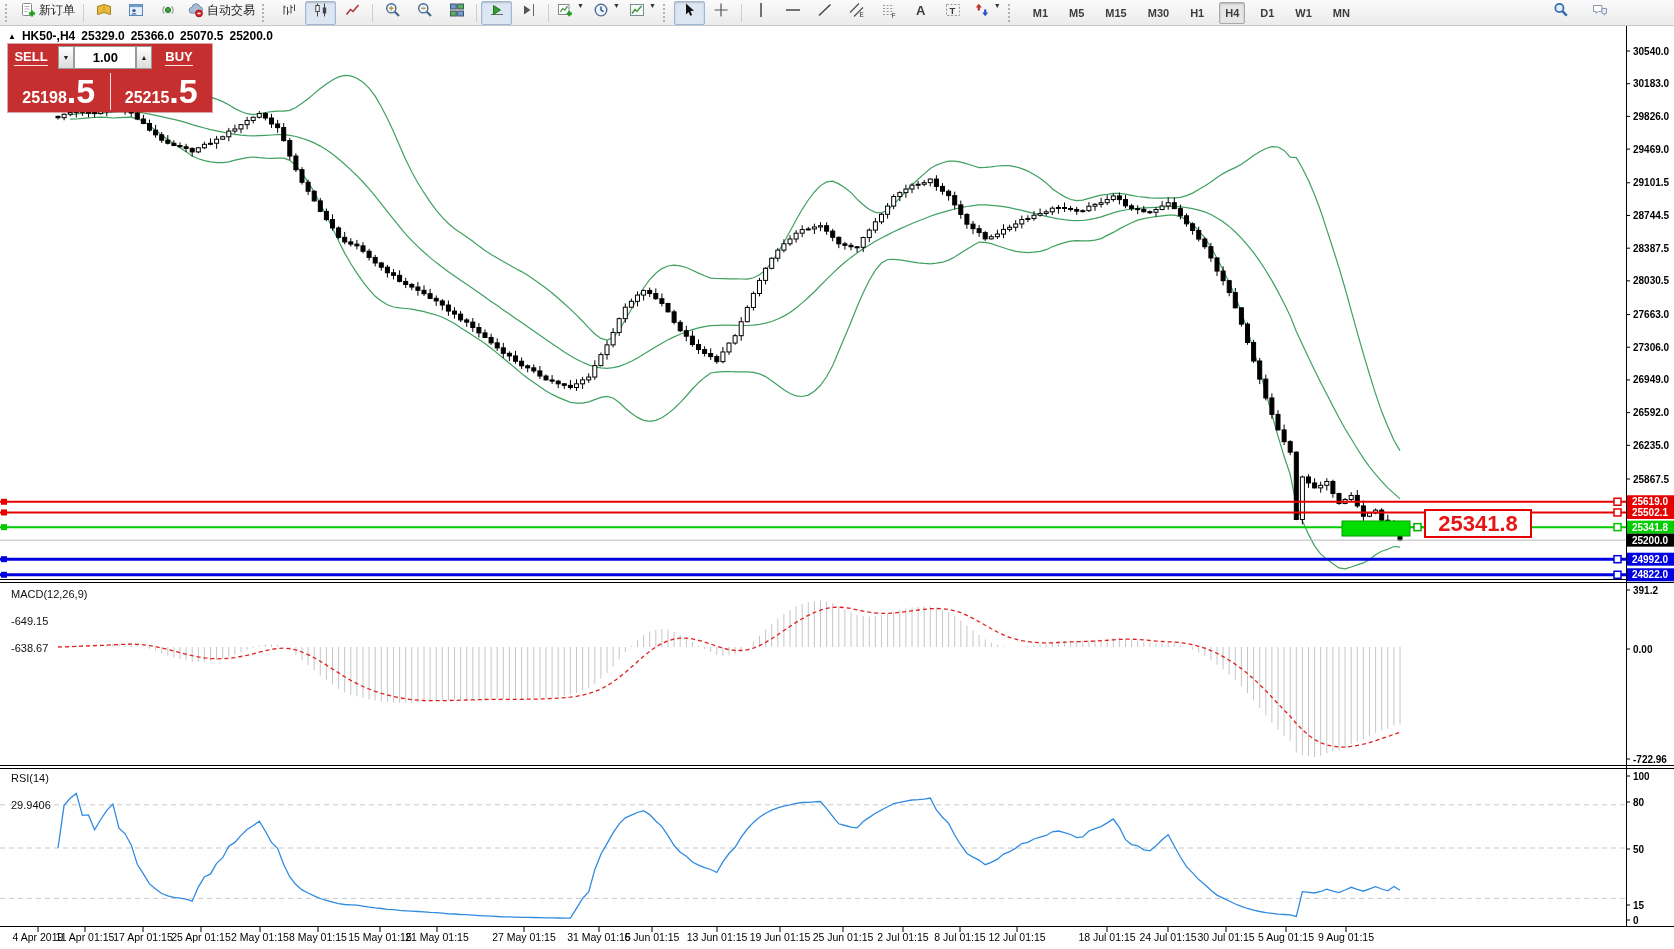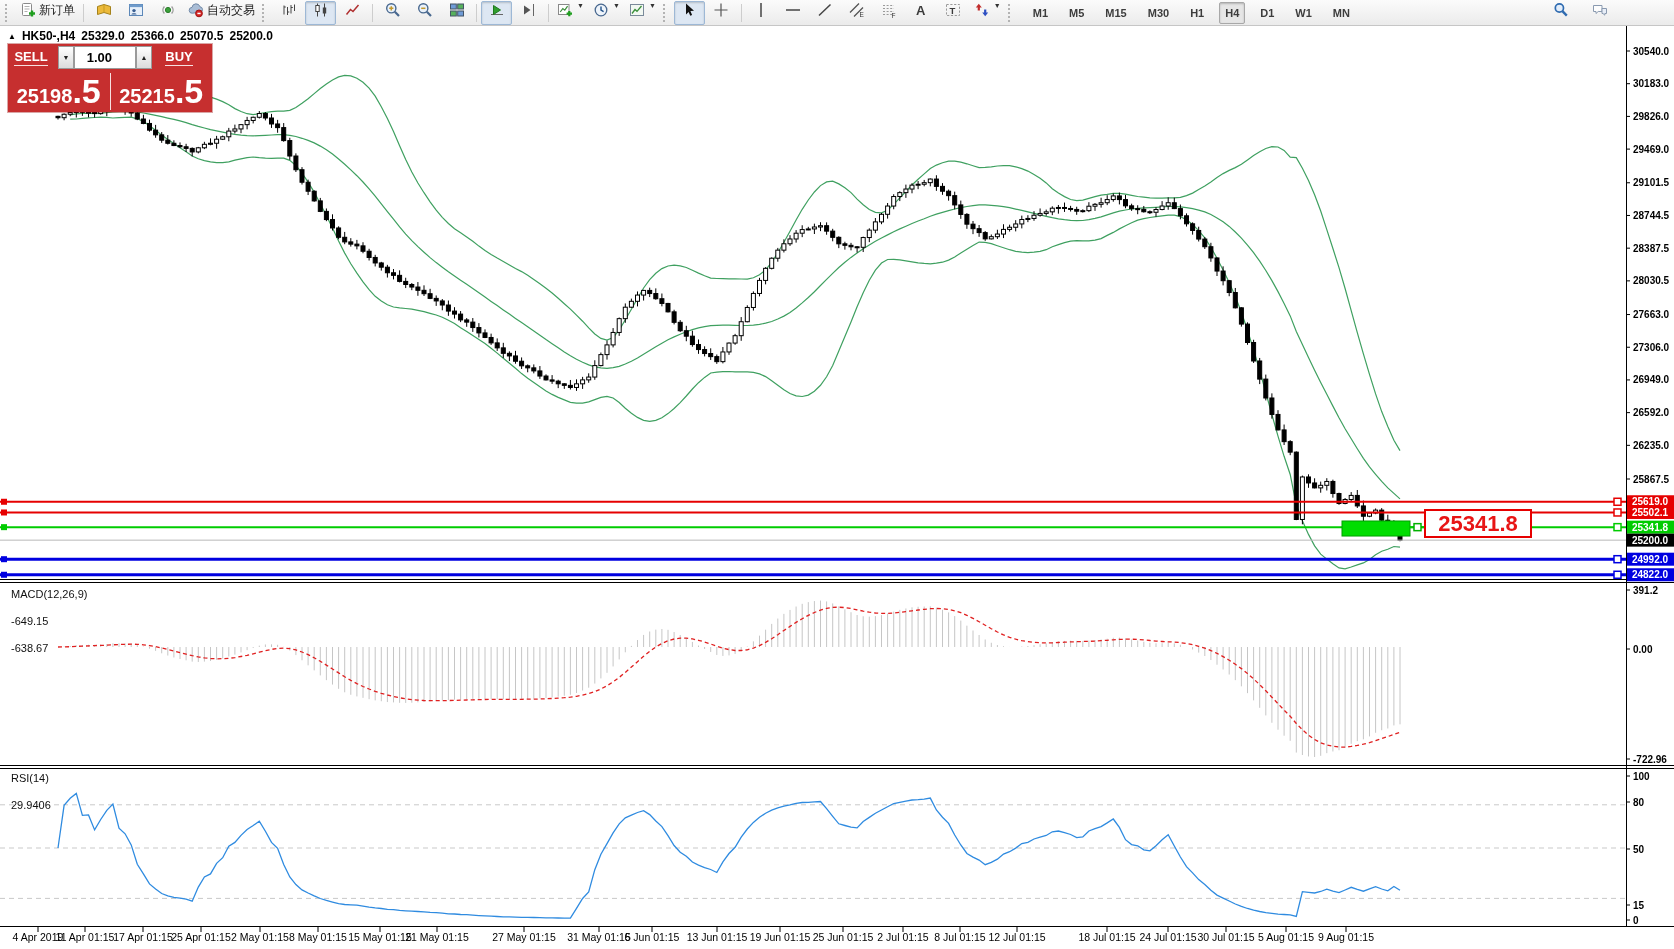--- a/index.html
+++ b/index.html
@@ -29,24 +29,24 @@
   
   #trade-panel{position:absolute;left:8px;top:44px;width:204px;height:68px;background:#c62f2f;z-index:25;
     box-shadow:0 0 0 1px rgba(150,0,0,.35);}
   #tp-row1{position:absolute;top:1px;left:0;right:0;height:25px;display:flex;align-items:center;}
   .tp-btn{width:46px;height:25px;display:flex;align-items:center;justify-content:center;
     color:#fff;font-size:13px;font-weight:700;}
   .tp-btn span{border-bottom:1px solid rgba(255,255,255,.85);padding-bottom:1px;}
   .spin{width:16px;height:23px;background:linear-gradient(#fefefe,#dcdcdc);border:1px solid #9a9a9a;
     box-sizing:border-box;display:flex;align-items:center;justify-content:center;font-size:7px;color:#222;}
   #tp-vol{width:62px;height:23px;box-sizing:border-box;border:1px solid #9a9a9a;background:#fff;
-    font-size:13px;font-weight:700;text-align:right;padding:0 23px 0 0;color:#000;}
+    font-size:13px;font-weight:700;text-align:right;padding:0 17px 0 0;color:#000;}
   #tp-row2{position:absolute;top:27px;left:0;right:0;bottom:0;display:flex;}
   .tp-price{flex:1;display:flex;align-items:baseline;justify-content:center;color:#fff;padding-top:2px;}
-  .tp-price .main{font-size:20px;font-weight:700;line-height:36px;}
+  .tp-price .main{font-size:16px;font-weight:700;line-height:36px;}
   .tp-price .pips{font-size:34px;font-weight:700;line-height:36px;}
   #tp-div{width:1px;background:rgba(255,255,255,.85);margin:2px 0;}
   
   .pane-label{position:absolute;left:11px;z-index:15;font-size:11px;color:#111;display:flex;gap:15px;white-space:nowrap;flex-direction:column;}
   
   #turning-point{position:absolute;left:1430px;top:450px;z-index:22;font-size:30px;font-weight:700;
     color:#00dd00;text-shadow:2px 2px 0 #3a3a3a;letter-spacing:3px;white-space:nowrap;}
   #price-callout{position:absolute;left:1424px;top:509px;width:104px;height:25px;z-index:22;
     border:2px solid #e60000;background:#fff;color:#e81515;font-size:22px;font-weight:700;
     text-align:center;line-height:25px;}

